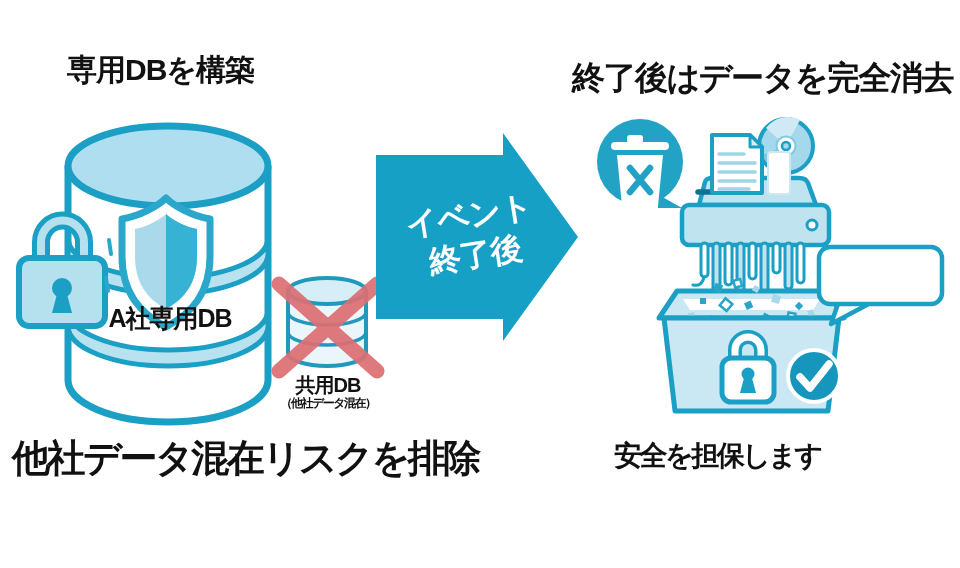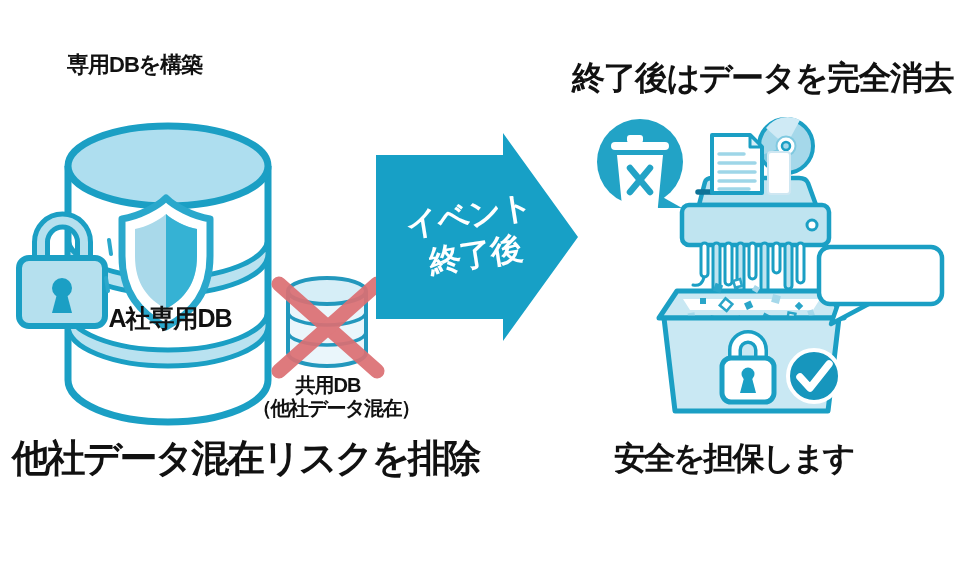--- a/index.html
+++ b/index.html
@@ -2,27 +2,27 @@
 <html><head>
 <meta charset="utf-8">
 <style>
   html,body{margin:0;padding:0;background:#ffffff;}
   .canvas{
     position:relative;width:960px;height:568px;background:#ffffff;overflow:hidden;
     font-family:"Liberation Sans","DejaVu Sans",sans-serif;color:#111;
   }
   .art{position:absolute;left:0;top:0;}
   .t{position:absolute;font-weight:bold;color:#111;white-space:nowrap;}
-  .title-l{left:67px;top:50px;font-size:22px;letter-spacing:-1px;}
+  .title-l{left:67px;top:50px;font-size:30px;letter-spacing:-1px;}
   .title-r{left:572px;top:56px;font-size:33px;letter-spacing:-1.5px;}
   .caption-l{left:12px;top:433px;font-size:38px;letter-spacing:-2.5px;}
-  .caption-r{left:614px;top:437px;font-size:32px;letter-spacing:-2.5px;}
+  .caption-r{left:614px;top:437px;font-size:28px;letter-spacing:-2.5px;}
   .db-label{left:108px;top:302px;width:124px;font-size:25px;text-align:center;letter-spacing:-1px;}
   .shared-label{left:272px;top:372px;width:112px;font-size:20px;text-align:center;letter-spacing:-1px;}
-  .shared-note{left:252px;top:395px;width:152px;font-size:20px;text-align:left;letter-spacing:-1.5px;}
+  .shared-note{left:252px;top:395px;width:152px;font-size:12px;text-align:center;letter-spacing:-1.5px;}
   .arrow-label{
     left:393px;top:195px;width:158px;text-align:center;color:#ffffff;
     font-size:32px;line-height:40px;letter-spacing:-1px;transform:rotate(-9deg);
   }
   .bubble-label{
     left:820px;top:255px;width:122px;text-align:center;
     font-size:14px;line-height:20px;letter-spacing:-1px;
   }
 </style>
 </head>

